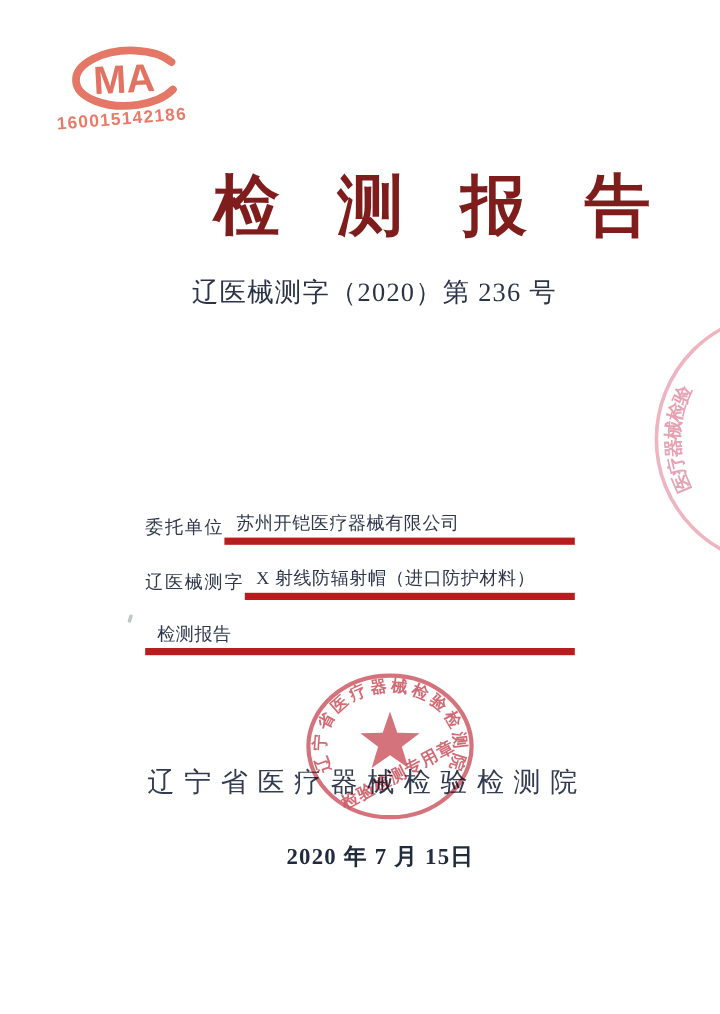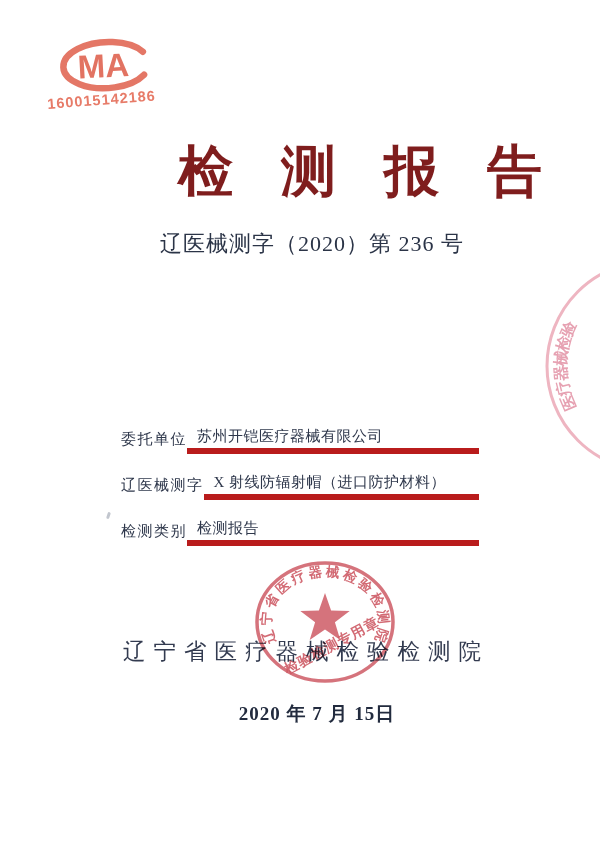--- a/index.html
+++ b/index.html
@@ -74,21 +74,20 @@
 
   <div class="field-row r1">
     <span class="field-label">委托单位</span>
     <span class="field-value">苏州开铠医疗器械有限公司</span>
   </div>
   <div class="field-row r2">
     <span class="field-label">辽医械测字</span>
     <span class="field-value">X 射线防辐射帽（进口防护材料）</span>
   </div>
   <div class="field-row r3">
-    <span class="field-label">检测类别</span>
     <span class="field-value">检测报告</span>
   </div>
 
   <div class="ink-speck"></div>
 
   <div class="edge-seal">
     <svg width="80" height="240" viewBox="0 0 80 240">
       <circle cx="132" cy="116" r="105" fill="none" stroke="#eba8b6" stroke-width="3"></circle>
       <defs>
         <path id="edgeArc" d="M 57.5,159 A 86,86 0 0 1 57.5,73" fill="none"></path>

